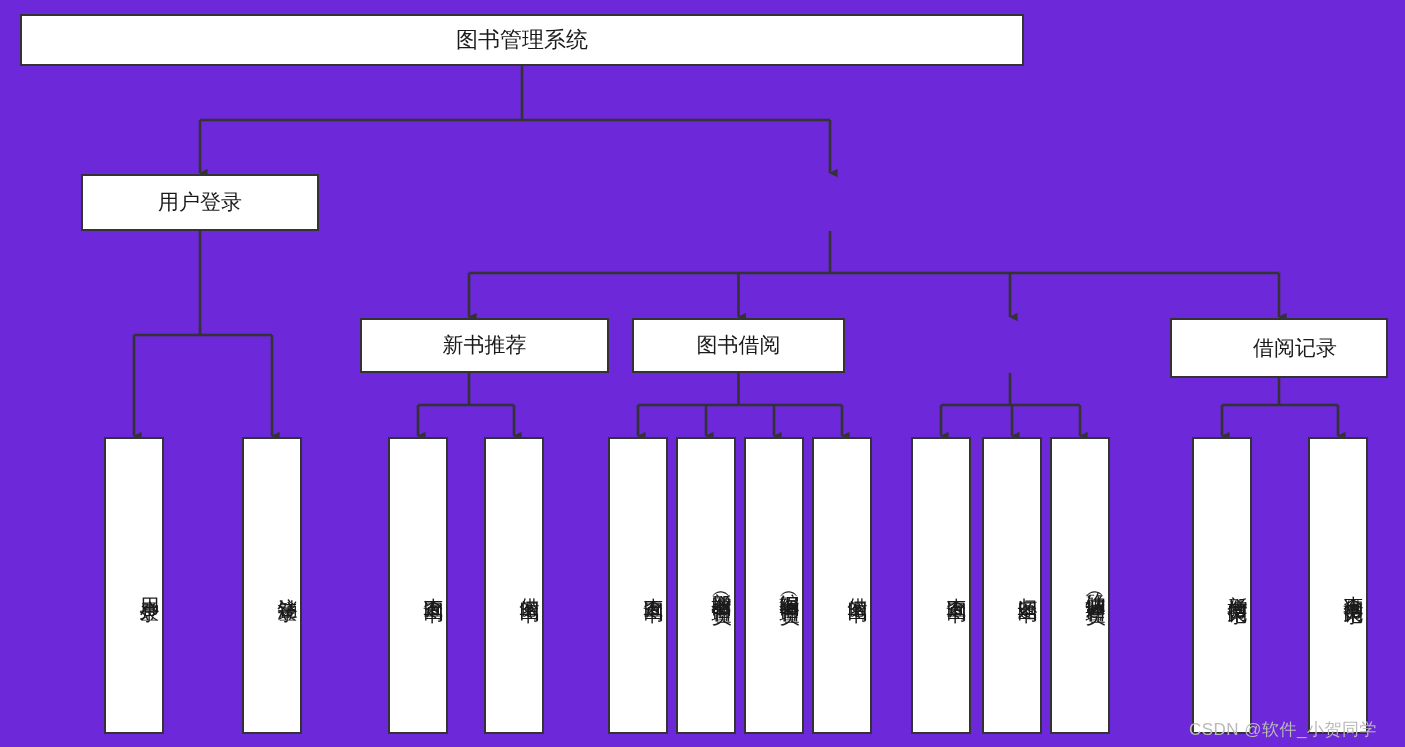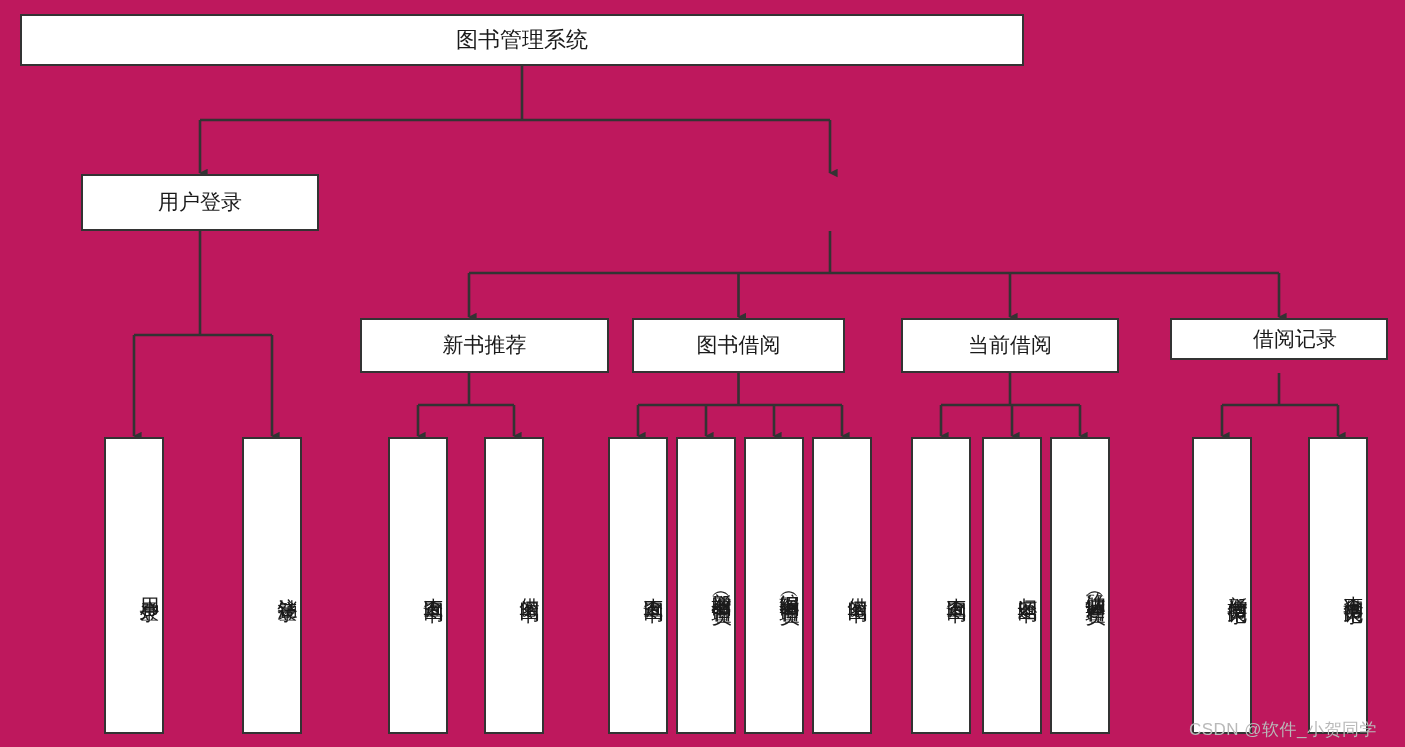--- a/index.html
+++ b/index.html
@@ -8,21 +8,21 @@
     padding: 0;
     background: #ffffff;
   }
   body {
     font-family: "Liberation Sans", "DejaVu Sans", sans-serif;
   }
   #diagram-root {
     position: relative;
     width: 1405px;
     height: 747px;
-    background: #be185d;
+    background: #6d28d9;
     overflow: hidden;
   }
   #edge-layer {
     position: absolute;
     left: 0;
     top: 0;
     width: 1405px;
     height: 747px;
     pointer-events: none;
   }
@@ -126,24 +126,21 @@
   <div class="node h-node" id="node-user-login" style="left: 81px; top: 174px; width: 238px; height: 57px;">
     <span class="node-label">用户登录</span>
   </div>
 
   <div class="node h-node" id="node-new-book-rec" style="left: 360px; top: 318px; width: 249px; height: 55px;">
     <span class="node-label">新书推荐</span>
   </div>
   <div class="node h-node" id="node-book-borrow" style="left: 632px; top: 318px; width: 213px; height: 55px;">
     <span class="node-label">图书借阅</span>
   </div>
-  <div class="node h-node" id="node-current-borrow" style="left: 901px; top: 318px; width: 218px; height: 55px;">
-    <span class="node-label">当前借阅</span>
-  </div>
-  <div class="node h-node" id="node-borrow-record" style="left: 1170px; top: 318px; width: 218px; height: 42px; padding-left: 32px;">
+  <div class="node h-node" id="node-borrow-record" style="left: 1170px; top: 318px; width: 218px; height: 60px; padding-left: 32px;">
     <span class="node-label">借阅记录</span>
   </div>
 
   <div class="node v-node" id="node-leaf-user-login" style="left: 104px; top: 437px; width: 60px; height: 297px;">
     <span class="node-label">用户登录</span>
   </div>
   <div class="node v-node" id="node-leaf-logout" style="left: 242px; top: 437px; width: 60px; height: 297px;">
     <span class="node-label">注销登录</span>
   </div>
   <div class="node v-node" id="node-leaf-query-book-1" style="left: 388px; top: 437px; width: 60px; height: 297px;">

